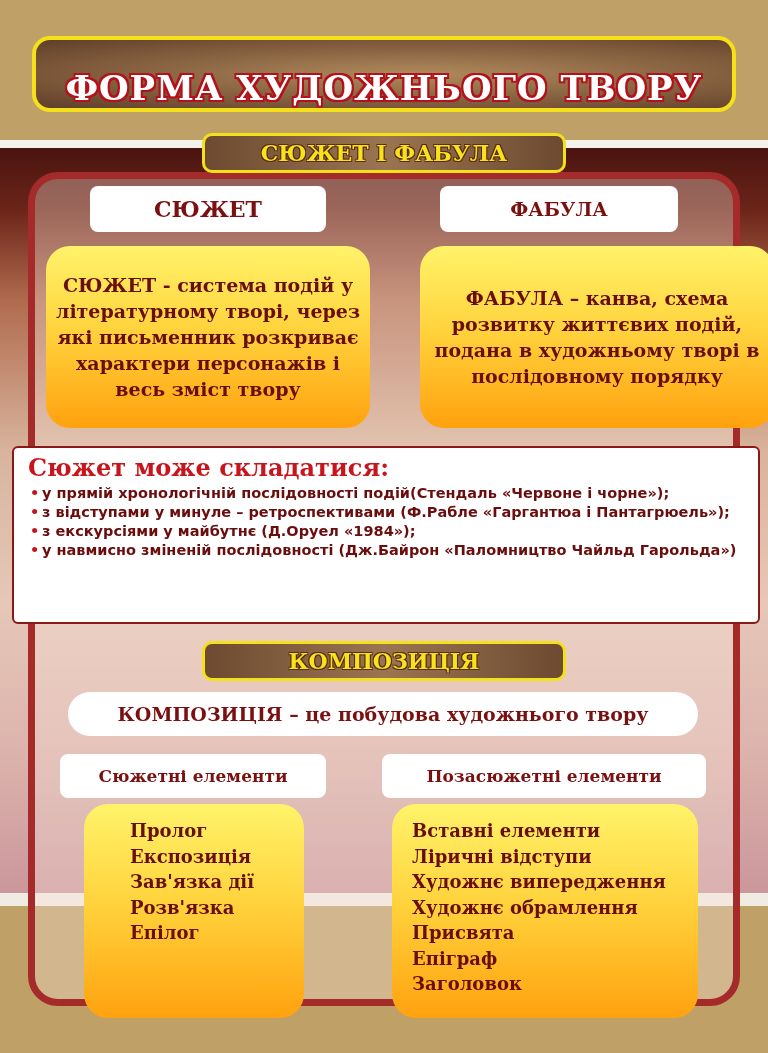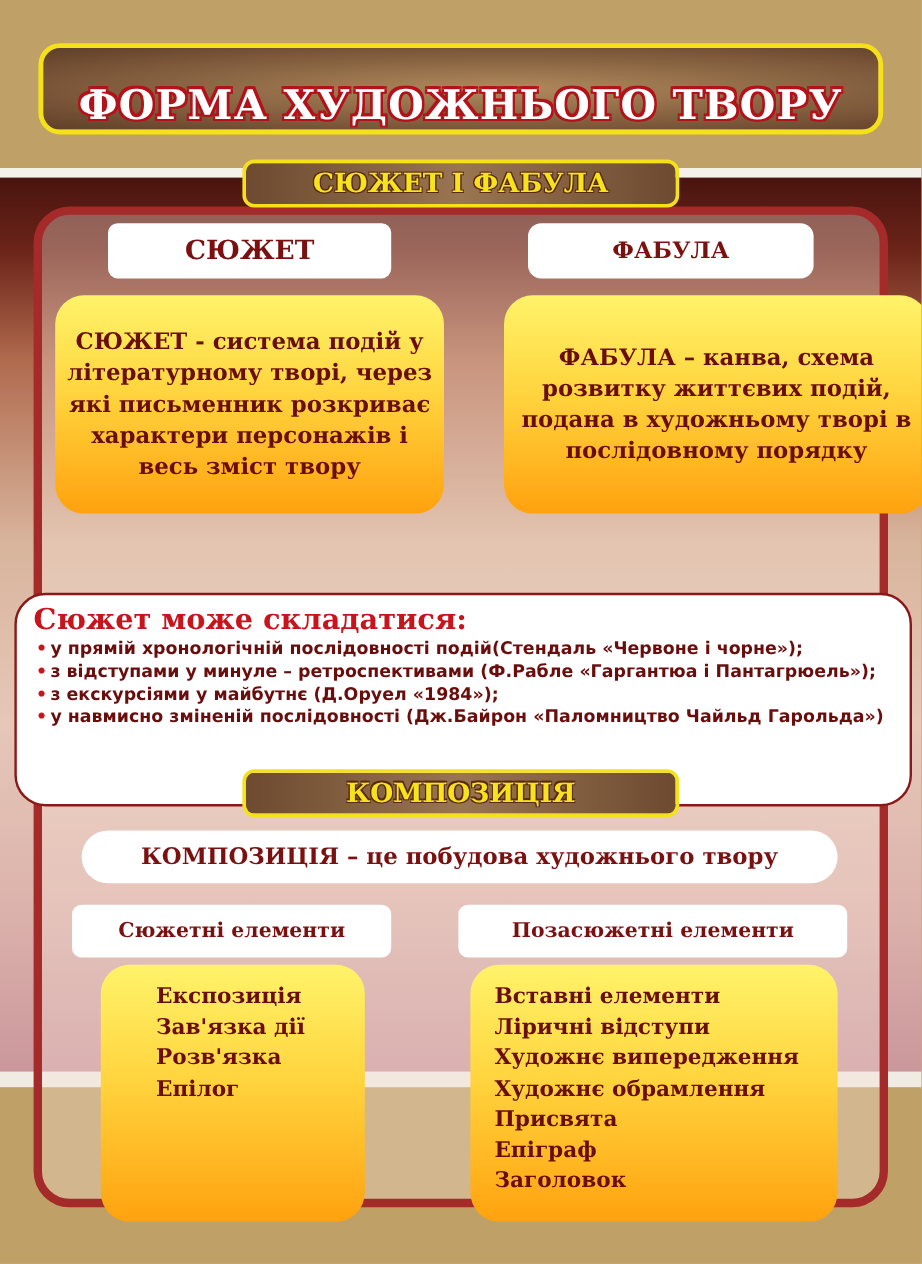--- a/index.html
+++ b/index.html
@@ -55,23 +55,22 @@
     .yellow-box {
       position:absolute; border-radius:24px;
       background: linear-gradient(180deg, #fff36a 0%, #ffd43e 45%, #ffa20e 100%);
       color:#6a0d0d; font-weight:bold; font-family:"DejaVu Serif", serif;
       box-sizing:border-box;
     }
     .def-box { display:flex; align-items:center; justify-content:center; text-align:center; font-size:19px; line-height:26px; }
 
     .list-panel {
       position:absolute; left:12px; top:446px; width:748px; height:178px;
-      background:#fff; border:2px solid #8a1818; border-radius:26px; box-sizing:border-box;
+      background:#fff; border:2px solid #8a1818; border-radius:6px; box-sizing:border-box;
       padding:6px 12px 0 14px;
-      margin-top:48px;
     }
     .list-heading { color:#c8141c; font-size:24px; font-weight:bold; font-family:"DejaVu Serif", serif; margin:0 0 2px 0; line-height:28px; }
     .list-item { color:#6a0d0d; font-size:14.5px; font-weight:bold; font-family:"DejaVu Sans", sans-serif; line-height:19px; padding-left:14px; position:relative; }
     .bullet { position:absolute; left:2px; top:0; color:#c8141c; }
 
     .elements-box { padding:14px 0 0 0; font-size:18px; line-height:25.5px; }
     .elements-box div { white-space:nowrap; }
   </style>
 </head>
 <body>
@@ -85,21 +84,21 @@
   <span class="title-text">ФОРМА ХУДОЖНЬОГО ТВОРУ</span>
 </div>
 
 <div class="frame"></div>
 
 <div class="section-banner" style="left:202px; top:133px; width:364px;">
   <span class="section-text">СЮЖЕТ І ФАБУЛА</span>
 </div>
 
 <div class="white-label" style="left:90px; top:186px; width:236px; height:46px; font-size:22px;">СЮЖЕТ</div>
-<div class="white-label" style="left:440px; top:186px; width:238px; height:46px; font-size:19px;border-radius:11px;">ФАБУЛА</div>
+<div class="white-label" style="left:440px; top:186px; width:238px; height:46px; font-size:19px;">ФАБУЛА</div>
 
 <div class="yellow-box def-box" style="left:46px; top:246px; width:324px; height:182px; padding:0 8px;">
   <span>СЮЖЕТ - система подій у літературному творі, через які письменник розкриває характери персонажів і весь зміст твору</span>
 </div>
 <div class="yellow-box def-box" style="left:420px; top:246px; width:354px; height:182px; padding:6px 6px;">
   <span>ФАБУЛА – канва, схема розвитку життєвих подій, подана в художньому творі в послідовному порядку</span>
 </div>
 
 <div class="list-panel">
   <div class="list-heading">Сюжет може складатися:</div>
@@ -124,20 +123,21 @@
 <div class="section-banner" style="left:202px; top:641px; width:364px;">
   <span class="section-text">КОМПОЗИЦІЯ</span>
 </div>
 
 <div class="white-label" style="left:68px; top:692px; width:630px; height:44px; font-size:19px;border-radius:22px;">КОМПОЗИЦІЯ – це побудова художнього твору</div>
 
 <div class="white-label" style="left:60px; top:754px; width:266px; height:44px; font-size:17px;">Сюжетні елементи</div>
 <div class="white-label" style="left:382px; top:754px; width:324px; height:44px; font-size:17px;">Позасюжетні елементи</div>
 
 <div class="yellow-box elements-box" style="left:84px; top:804px; width:220px; height:214px; padding-left:46px;">
+  <div>Пролог</div>
   <div>Експозиція</div>
   <div>Зав'язка дії</div>
   <div>Розв'язка</div>
   <div>Епілог</div>
 </div>
 
 <div class="yellow-box elements-box" style="left:392px; top:804px; width:306px; height:214px; padding-left:20px;">
   <div>Вставні елементи</div>
   <div>Ліричні відступи</div>
   <div>Художнє випередження</div>

